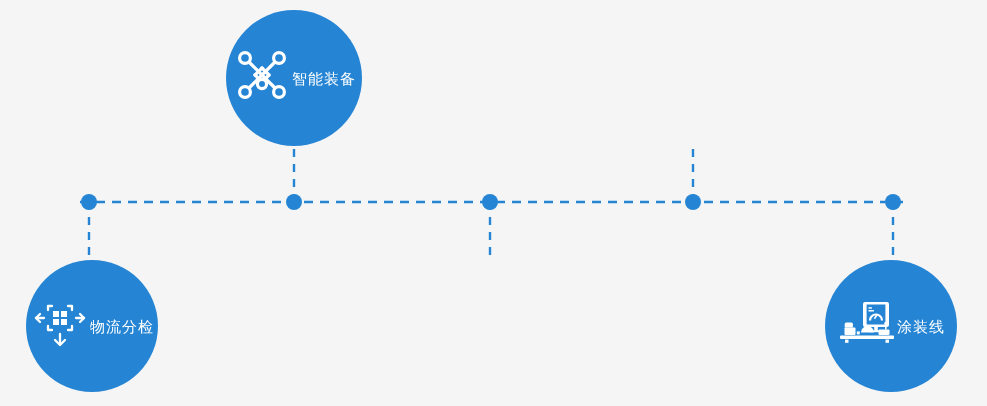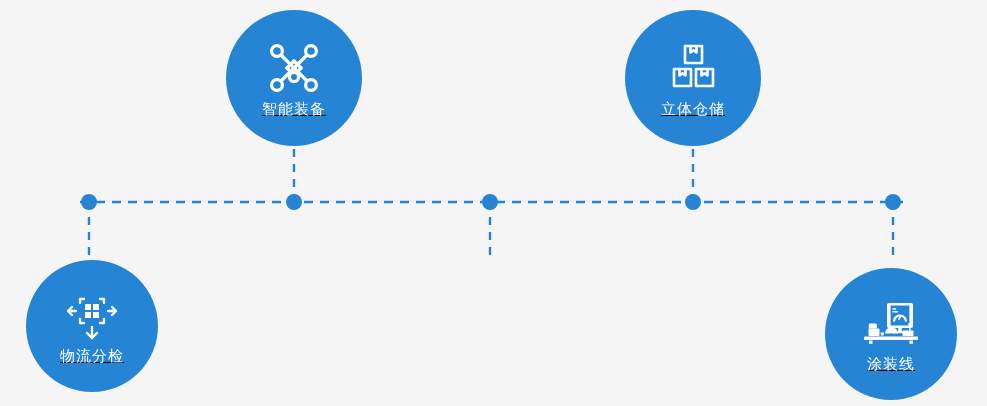--- a/index.html
+++ b/index.html
@@ -39,25 +39,24 @@
     white-space: nowrap;
     user-select: none;
     z-index: 1;
   }
   
   .node {
     position: absolute;
     border-radius: 50%;
     background: #2585d4;
     display: flex;
-    flex-direction: column;
+    flex-direction: row;
     align-items: center;
     justify-content: center;
     z-index: 3;
-    text-decoration: underline;
   }
   .node .icon-wrap {
     display: flex;
     align-items: center;
     justify-content: center;
     width: 60px;
     height: 54px;
     margin-bottom: 4px;
   }
   .node .node-label {
@@ -105,36 +104,20 @@
         <circle cx="10" cy="10" r="5.4" fill="#2585d4"></circle>
         <circle cx="44" cy="10" r="5.4" fill="#2585d4"></circle>
         <circle cx="10" cy="44" r="5.4" fill="#2585d4"></circle>
         <circle cx="44" cy="44" r="5.4" fill="#2585d4"></circle>
         <circle cx="27" cy="36" r="4.6" fill="#2585d4"></circle>
       </svg>
     </span>
     <span class="node-label">智能装备</span>
   </div>
 
-  <div class="node up" style="left:625px; top:10px; width:136px; height:136px;">
-    <span class="icon-wrap">
-      <svg width="52" height="50" viewBox="0 0 52 50" xmlns="http://www.w3.org/2000/svg" fill="none" stroke="#ffffff" stroke-width="2.6" stroke-linejoin="round">
-
-        <rect x="18" y="3" width="17" height="17"></rect>
-        <polyline points="23.5,3 23.5,9.5 26.5,7.4 29.5,9.5 29.5,3" fill="none"></polyline>
-
-        <rect x="7" y="26" width="17" height="17"></rect>
-        <polyline points="12.5,26 12.5,32.5 15.5,30.4 18.5,32.5 18.5,26" fill="none"></polyline>
-
-        <rect x="29" y="26" width="17" height="17"></rect>
-        <polyline points="34.5,26 34.5,32.5 37.5,30.4 40.5,32.5 40.5,26" fill="none"></polyline>
-      </svg>
-    </span>
-    <span class="node-label">立体仓储</span>
-  </div>
 
   <div class="node" style="left:26px; top:260px; width:132px; height:132px;text-align:center;">
     <span class="icon-wrap">
       <svg width="54" height="52" viewBox="0 0 54 52" xmlns="http://www.w3.org/2000/svg" fill="none" stroke="#ffffff" stroke-width="2.3" stroke-linecap="round" stroke-linejoin="round">
 
         <polyline points="19,8 15,8 15,12"></polyline>
         <polyline points="35,8 39,8 39,12"></polyline>
         <polyline points="15,28 15,32 19,32"></polyline>
         <polyline points="39,28 39,32 35,32"></polyline>
 
@@ -150,21 +133,21 @@
         <polyline points="47,16 51,20 47,24"></polyline>
 
         <line x1="27" y1="36" x2="27" y2="47"></line>
         <polyline points="22,42 27,47 32,42"></polyline>
       </svg>
     </span>
     <span class="node-label">物流分检</span>
   </div>
 
 
-  <div class="node" style="left:825px; top:268px; width:132px; height:132px;text-align:center;">
+  <div class="node" style="left:825px; top:260px; width:132px; height:132px;text-align:center;">
     <span class="icon-wrap">
       <svg width="58" height="48" viewBox="0 0 58 48" xmlns="http://www.w3.org/2000/svg" xml:space="preserve">
         <g fill="#ffffff">
 
           <path d="M27 2h22a2 2 0 0 1 2 2v21a2 2 0 0 1-2 2H27a2 2 0 0 1-2-2V4a2 2 0 0 1 2-2zm1.6 2.6v19.8h18.8V4.6H28.6z"></path>
 
           <path d="M31 20.4c0-3.9 3.1-7 7-7s7 3.1 7 7h-2.1a4.9 4.9 0 0 0-9.8 0H31z"></path>
           <rect x="37.2" y="13.6" width="1.6" height="5.6" transform="rotate(35 38 16.4)"></rect>
           <rect x="30.5" y="7.2" width="3.4" height="1.5"></rect>
           <rect x="30.5" y="10.0" width="5.4" height="1.5"></rect>

